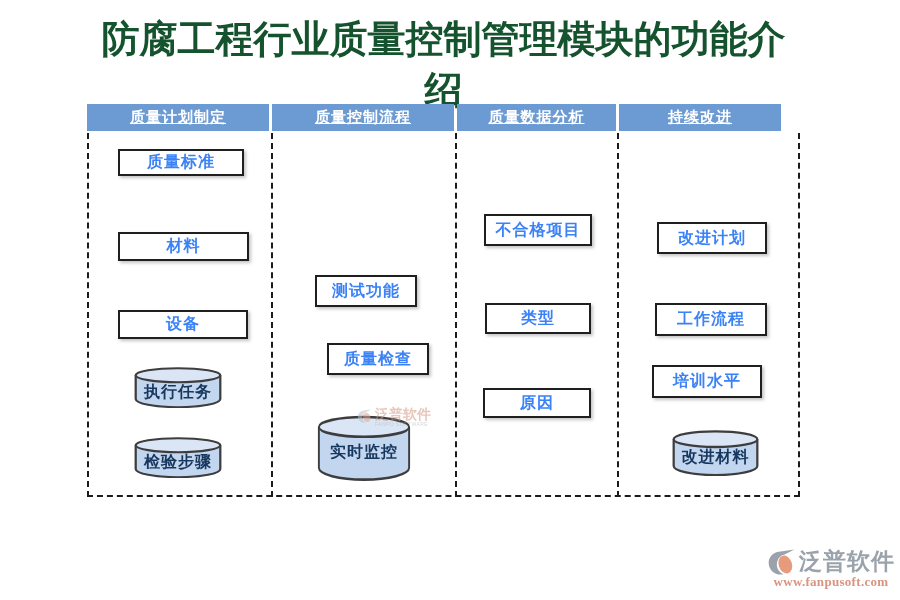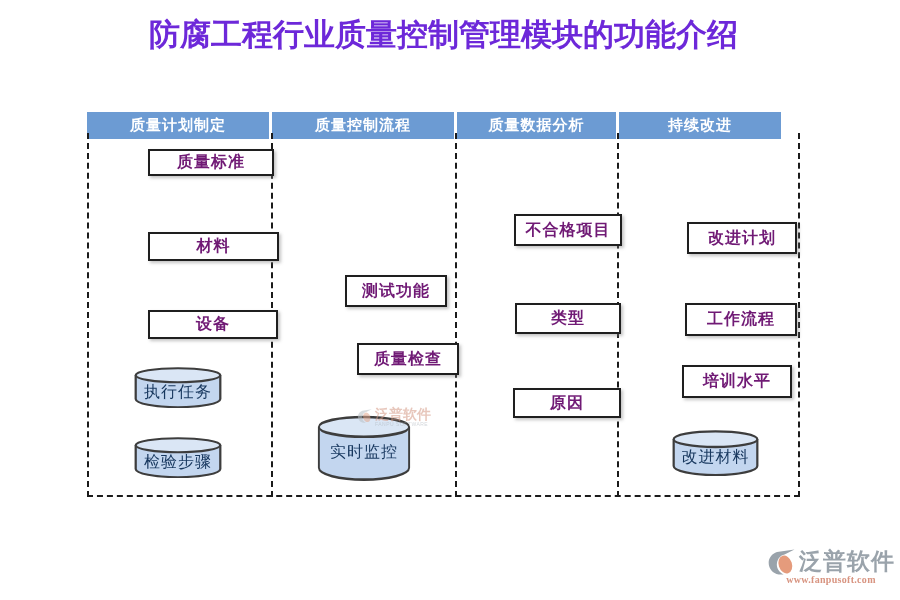--- a/index.html
+++ b/index.html
@@ -1,53 +1,53 @@
 <!DOCTYPE html>
 <html><head>
 <meta charset="utf-8">
 <style>
   html,body{margin:0;padding:0;background:#ffffff;}
   .page{position:relative;width:900px;height:600px;background:#ffffff;overflow:hidden;
         font-family:"Liberation Sans",sans-serif;}
 
   .title{position:absolute;left:87px;top:14px;width:713px;margin:0;text-align:center;
-         font-family:"Liberation Serif",serif;font-size:31px;font-weight:bold;color:#6d28d9;}
+         font-family:"Liberation Serif",serif;font-size:38px;font-weight:bold;color:#14532d;}
 
   .diagram{position:absolute;left:87px;top:104px;width:713px;height:393px;}
 
-  .lane-header{position:absolute;top:8px;height:27px;background:#6C9BD3;color:#ffffff;
+  .lane-header{position:absolute;top:0;height:27px;background:#6C9BD3;color:#ffffff;
                font-weight:bold;font-size:15px;display:flex;align-items:center;justify-content:center;
-               letter-spacing:1px;}
+               letter-spacing:1px;text-decoration:underline;}
 
   .vline{position:absolute;top:29px;bottom:0;width:0;border-left:2px dashed #1b1b1b;}
   .hline{position:absolute;left:0;right:0;bottom:0;height:0;border-top:2px dashed #1b1b1b;}
 
   .node-box{position:absolute;background:#ffffff;border:2px solid #1f1f1f;
             box-shadow:2px 2px 3px rgba(125,125,125,0.45);
             display:flex;align-items:center;justify-content:center;
-            color:#701a75;font-weight:bold;font-size:16px;letter-spacing:1px;margin-left:30px;}
+            color:#3b82f6;font-weight:bold;font-size:16px;letter-spacing:1px;}
 
   .cyl{position:absolute;}
   .cyl-svg{position:absolute;left:0;top:0;width:100%;height:100%;}
   .cyl-label{position:absolute;left:0;right:0;top:0;bottom:0;display:flex;
              align-items:center;justify-content:center;padding-top:9px;box-sizing:border-box;
-             color:#17375E;font-weight:normal;font-size:16px;letter-spacing:1px;}
+             color:#17375E;font-weight:bold;font-size:16px;letter-spacing:1px;}
 
   .watermark{position:absolute;left:270px;top:304px;display:flex;align-items:flex-start;
              opacity:0.55;z-index:5;pointer-events:none;}
   .watermark .wm-icon{width:16px;height:16px;margin-right:2px;}
   .watermark .wm-text{font-family:"Liberation Serif",serif;font-size:14px;font-weight:bold;color:#D59A86;line-height:13px;}
   .watermark .wm-sub{font-size:5px;color:#AEB6BD;letter-spacing:0.5px;line-height:6px;}
 
   .brand{position:absolute;left:767px;top:547px;z-index:6;}
   .brand-row{display:flex;align-items:center;}
   .brand-icon{width:30px;height:30px;margin-right:2px;}
   .brand-name{font-family:"Liberation Serif",serif;font-size:23px;font-weight:bold;
               color:#9AA3AB;letter-spacing:1px;line-height:26px;}
-  .brand-url{font-family:"Liberation Serif",serif;font-size:10px;font-weight:bold;
+  .brand-url{font-family:"Liberation Serif",serif;font-size:13px;font-weight:bold;
              color:#D89480;letter-spacing:0.3px;margin-top:-3px;text-align:center;}
 </style>
 </head>
 <body>
 
 <div class="page">
 
   <h1 class="title">防腐工程行业质量控制管理模块的功能介绍</h1>
 
   <div class="diagram">

